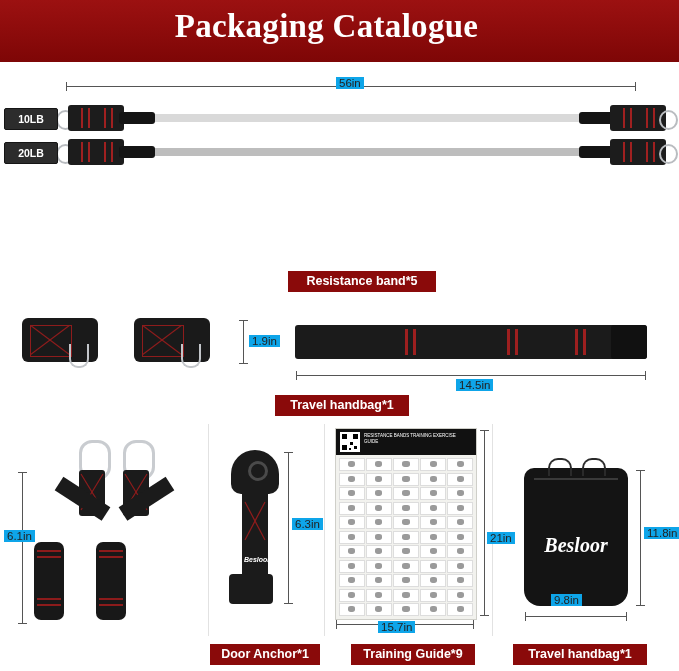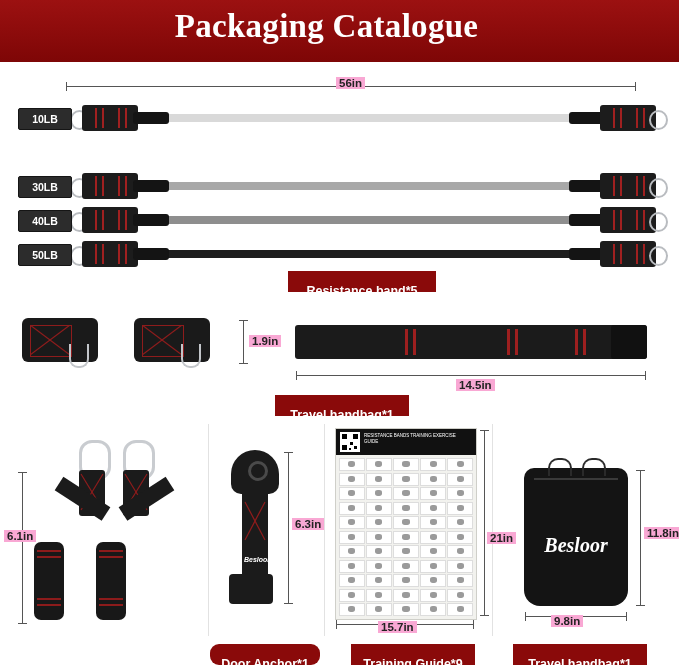--- a/index.html
+++ b/index.html
@@ -48,21 +48,21 @@
   .plate {
     position: absolute;
     background: #8a0a0a;
     color: #ffffff;
     font-size: 12.5px;
     font-weight: bold;
     text-align: center;
     line-height: 21px;
     height: 21px;
     white-space: nowrap;
-    padding: 10px 8px;
+    padding: 0 8px;
     box-sizing: border-box;
   }
 
   
   .dim-h {
     position: absolute;
     height: 1px;
     background: #555;
   }
   .dim-h::before, .dim-h::after {
@@ -87,32 +87,32 @@
     height: 1px;
     width: 9px;
     background: #555;
   }
   .dim-v::before { top: 0; }
   .dim-v::after { bottom: 0; }
   .dim-label {
     position: absolute;
     font-size: 11.5px;
     color: #222;
-    background: #f9a8d4;
+    background: #0ea5e9;
     padding: 0 3px;
     white-space: nowrap;
-    font-weight: bold;
   }
 
   
   .band-row {
     position: absolute;
-    left: 18px;
+    left: 4px;
     width: 650px;
     height: 30px;
+    padding-left: 24px;
   }
   .band-tag {
     position: absolute;
     left: 0;
     top: 5px;
     width: 52px;
     height: 20px;
     background: #2c2c2c;
     border: 1px solid #151515;
     border-radius: 2px;
@@ -434,83 +434,43 @@
     <div class="tube-cap right"></div>
     <div class="cuff right">
       <div class="stripe s1"></div>
         <div class="stripe s2"></div>
         <div class="stripe s3"></div>
         <div class="stripe s4"></div>
     </div>
     <div class="carabiner right"></div>
   </div>
 
-
-  <div class="band-row" style="top:171px;">
-    <div class="band-tag">30LB</div>
+  <div class="band-row" style="top:137px;">
+    <div class="band-tag">20LB</div>
     <div class="carabiner left"></div>
     <div class="cuff left">
       <div class="stripe s1"></div>
         <div class="stripe s2"></div>
         <div class="stripe s3"></div>
         <div class="stripe s4"></div>
     </div>
-    <div class="tube" style="background:#a8a8a8;"></div>
+    <div class="tube" style="background:#bdbdbd;"></div>
     <div class="tube-cap left"></div>
     <div class="tube-cap right"></div>
     <div class="cuff right">
       <div class="stripe s1"></div>
         <div class="stripe s2"></div>
         <div class="stripe s3"></div>
         <div class="stripe s4"></div>
     </div>
     <div class="carabiner right"></div>
   </div>
 
-  <div class="band-row" style="top:205px;">
-    <div class="band-tag">40LB</div>
-    <div class="carabiner left"></div>
-    <div class="cuff left">
-      <div class="stripe s1"></div>
-        <div class="stripe s2"></div>
-        <div class="stripe s3"></div>
-        <div class="stripe s4"></div>
-    </div>
-    <div class="tube" style="background:#8e8e8e;"></div>
-    <div class="tube-cap left"></div>
-    <div class="tube-cap right"></div>
-    <div class="cuff right">
-      <div class="stripe s1"></div>
-        <div class="stripe s2"></div>
-        <div class="stripe s3"></div>
-        <div class="stripe s4"></div>
-    </div>
-    <div class="carabiner right"></div>
-  </div>
-
-  <div class="band-row" style="top:239px;">
-    <div class="band-tag">50LB</div>
-    <div class="carabiner left"></div>
-    <div class="cuff left">
-      <div class="stripe s1"></div>
-        <div class="stripe s2"></div>
-        <div class="stripe s3"></div>
-        <div class="stripe s4"></div>
-    </div>
-    <div class="tube" style="background:#1e1e1e;"></div>
-    <div class="tube-cap left"></div>
-    <div class="tube-cap right"></div>
-    <div class="cuff right">
-      <div class="stripe s1"></div>
-        <div class="stripe s2"></div>
-        <div class="stripe s3"></div>
-        <div class="stripe s4"></div>
-    </div>
-    <div class="carabiner right"></div>
-  </div>
+
+
 
   <div class="plate" style="left:288px; top:271px; width:148px;">Resistance band*5</div>
 
   <div class="ankle" style="left:22px; top:318px;">
     <div class="pad"></div>
     <svg class="padx1" viewBox="0 0 40 30" preserveAspectRatio="none">
       <line x1="0" y1="0" x2="40" y2="30" stroke="#8e1c1c" stroke-width="1.2"></line>
       <line x1="40" y1="0" x2="0" y2="30" stroke="#8e1c1c" stroke-width="1.2"></line>
     </svg>
     <div class="hook"></div>
@@ -586,21 +546,21 @@
   <svg style="position:absolute;left:242px;top:500px;width:26px;height:42px;" viewBox="0 0 26 42" preserveAspectRatio="none">
     <line x1="3" y1="2" x2="23" y2="40" stroke="#8e1c1c" stroke-width="1.2"></line>
     <line x1="23" y1="2" x2="3" y2="40" stroke="#8e1c1c" stroke-width="1.2"></line>
   </svg>
   <div class="brand-tag" style="left:244px; top:556px;">Besloor</div>
   <div class="anchor-foot" style="left:229px; top:574px;"></div>
 
   <div class="dim-v" style="left:288px; top:452px; height:152px;"></div>
   <div class="dim-label" style="left:292px; top:518px;">6.3in</div>
 
-  <div class="plate" style="left:210px; top:644px; width:110px;border-radius:9px;">Door Anchor*1</div>
+  <div class="plate" style="left:210px; top:644px; width:110px;">Door Anchor*1</div>
 
   <div class="poster" style="left:335px; top:428px; width:140px; height:190px;">
     <div class="poster-head">
       <div class="poster-qr">
         <i style="left:2px;top:2px;width:5px;height:5px;"></i>
         <i style="left:13px;top:2px;width:5px;height:5px;"></i>
         <i style="left:2px;top:13px;width:5px;height:5px;"></i>
         <i style="left:10px;top:10px;width:3px;height:3px;"></i>
         <i style="left:14px;top:14px;width:3px;height:3px;"></i>
         <i style="left:9px;top:16px;width:2px;height:2px;"></i>
@@ -676,17 +636,17 @@
   <div class="bag" style="left:524px; top:468px; width:104px; height:138px;">
     <div class="cord" style="left:24px;"></div>
     <div class="cord" style="left:58px;"></div>
     <div class="draw"></div>
     <div class="bag-brand">Besloor</div>
   </div>
 
   <div class="dim-v" style="left:640px; top:470px; height:136px;"></div>
   <div class="dim-label" style="left:644px; top:527px;">11.8in</div>
   <div class="dim-h" style="left:525px; top:616px; width:102px;"></div>
-  <div class="dim-label" style="left:551px; top:615px;">9.8in</div>
+  <div class="dim-label" style="left:551px; top:594px;">9.8in</div>
 
   <div class="plate" style="left:513px; top:644px; width:134px;">Travel handbag*1</div>
 
 </div>
 
 </body></html>

